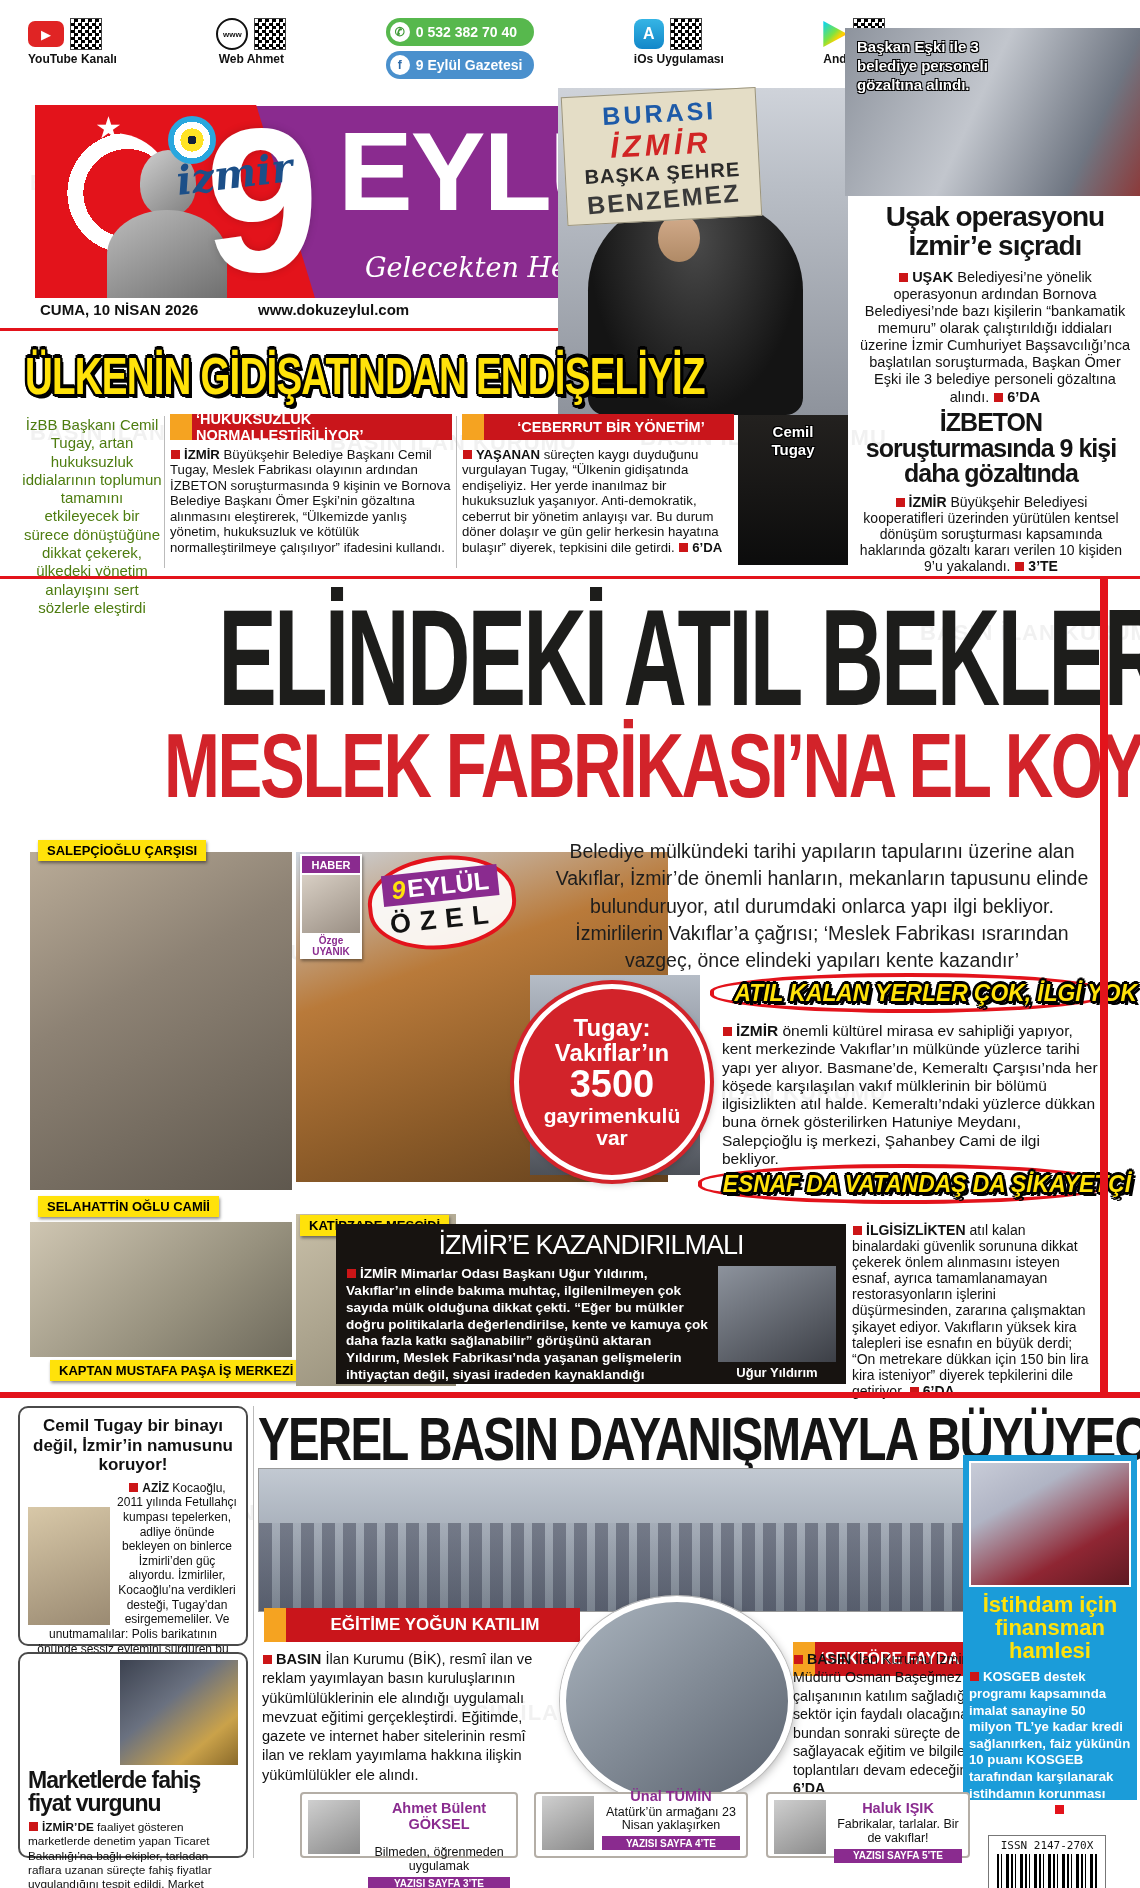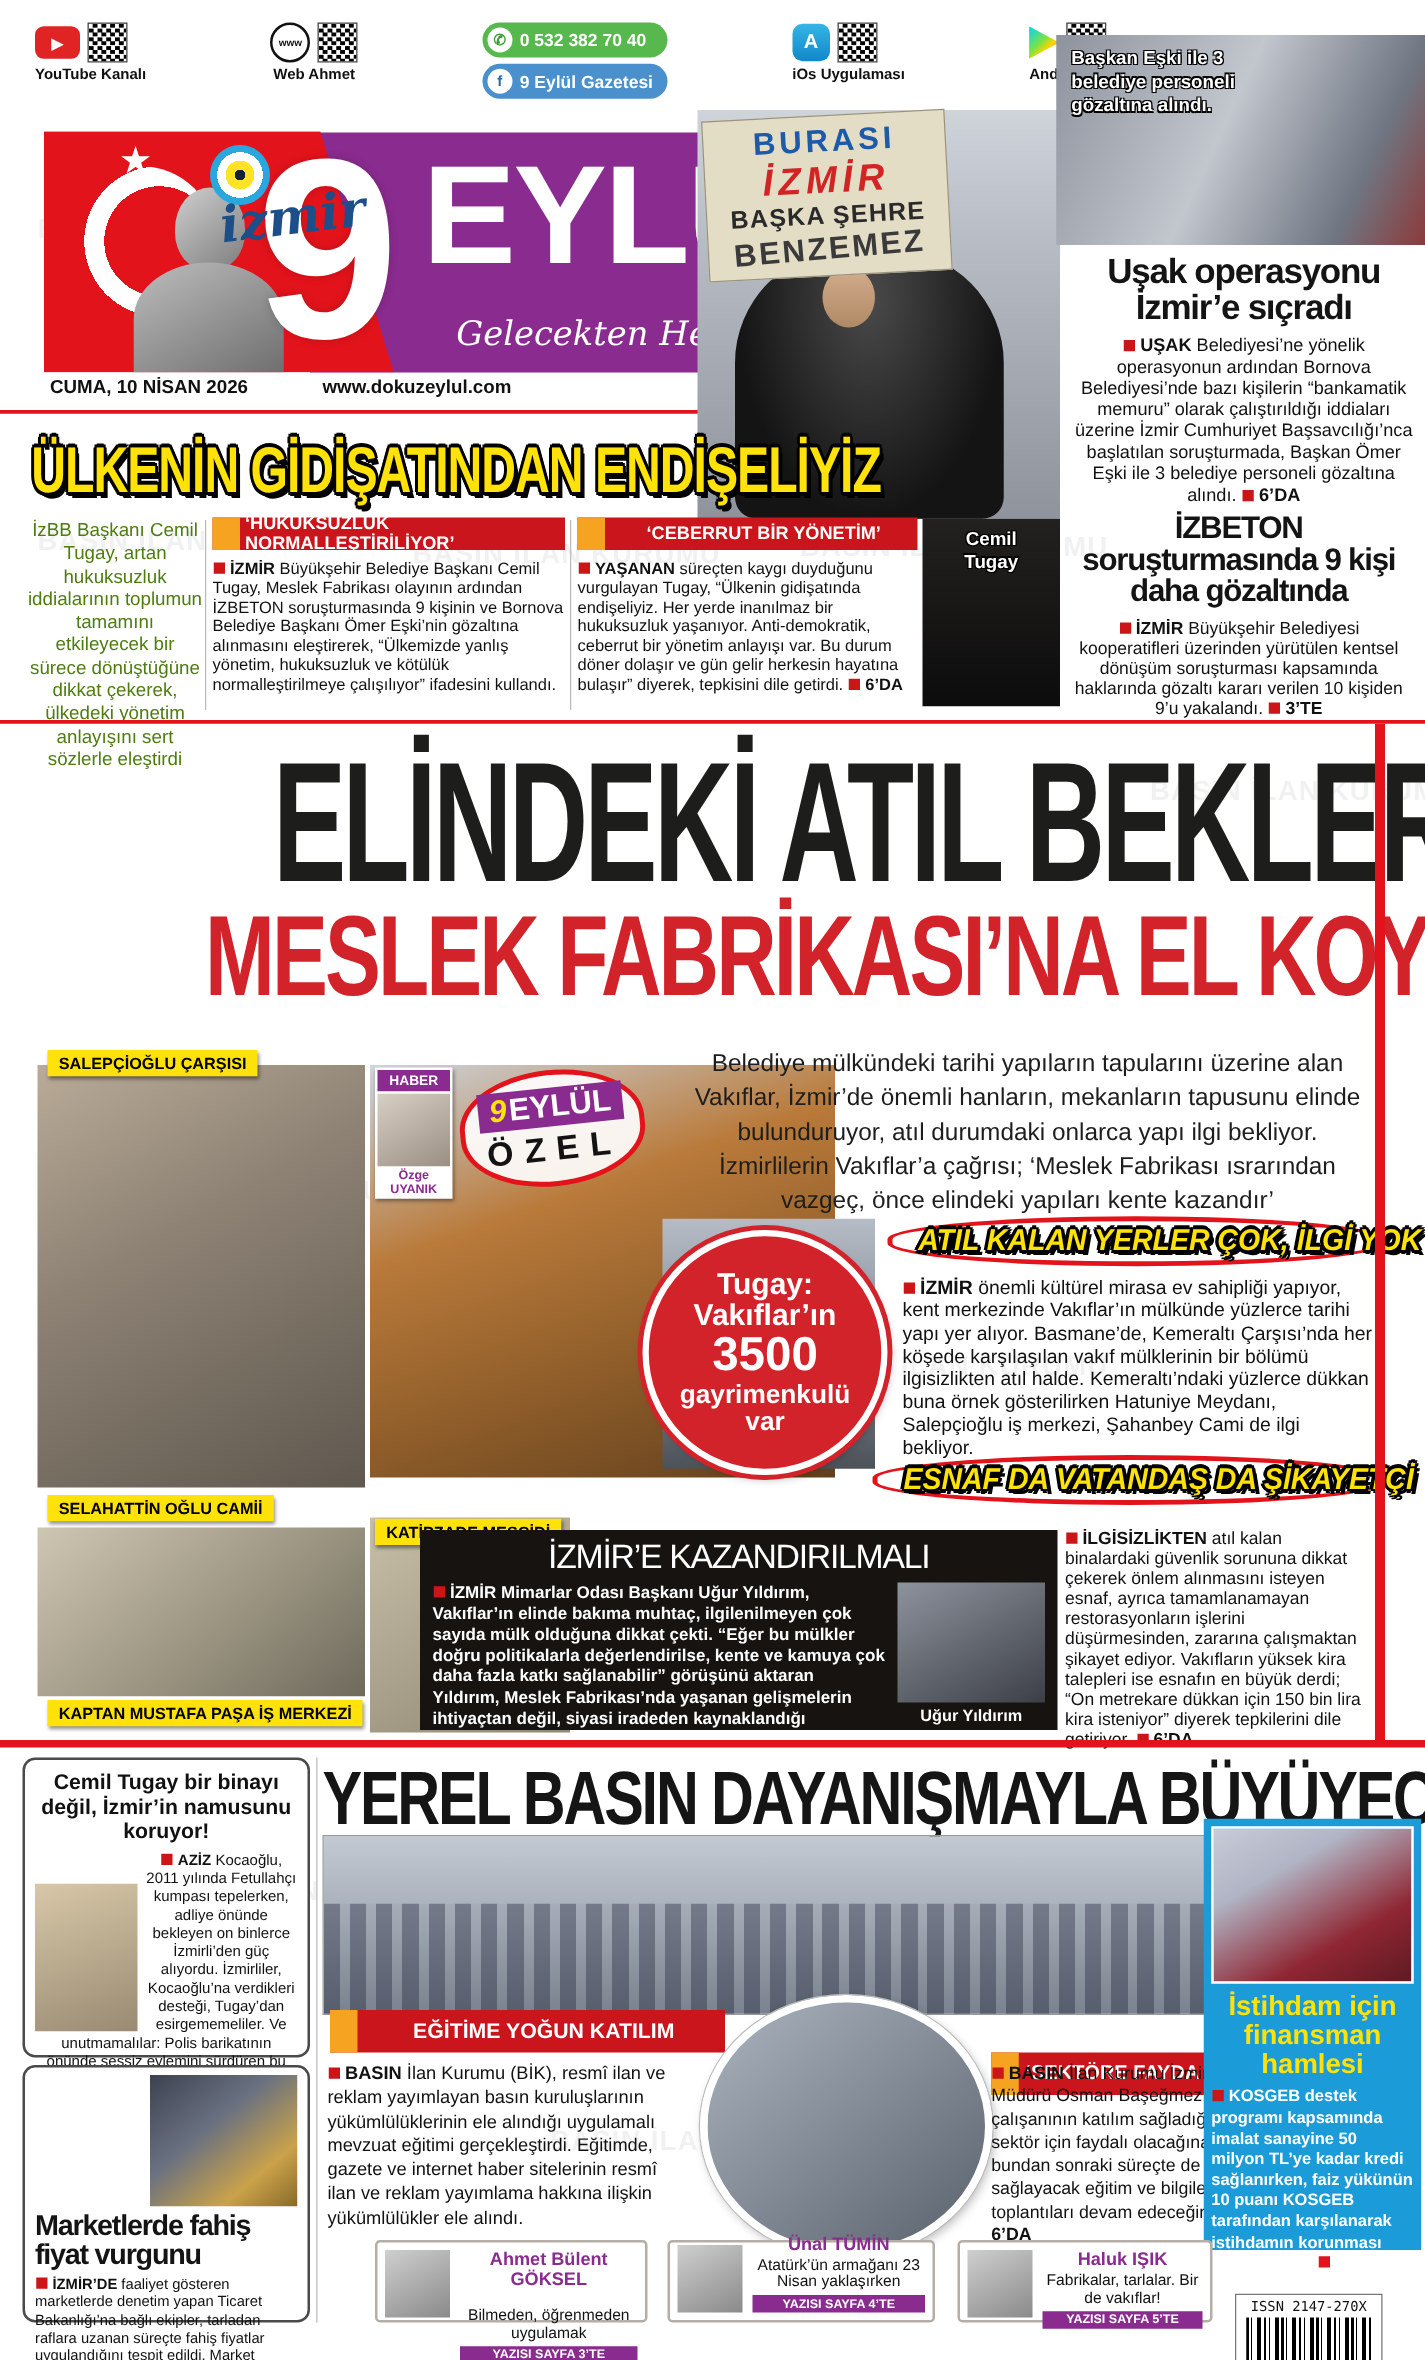--- a/index.html
+++ b/index.html
@@ -259,21 +259,21 @@
   <div class="abs h-red" style="left:0;top:716px;">
     <span>MESLEK FABRİKASI’NA EL KOYUYOR</span>
   </div>
 
   <div class="abs ph-a" style="left:30px;top:852px;width:262px;height:338px;"></div>
   <div class="ylabel" style="left:38px;top:840px;">SALEPÇİOĞLU ÇARŞISI</div>
   <div class="abs ph-b" style="left:296px;top:852px;width:372px;height:330px;"></div>
   <div class="abs ph-street" style="left:530px;top:975px;width:170px;height:200px;"></div>
   <div class="abs ph-d" style="left:30px;top:1222px;width:262px;height:135px;"></div>
   <div class="ylabel" style="left:38px;top:1196px;">SELAHATTİN OĞLU CAMİİ</div>
-  <div class="ylabel" style="left:38px;top:1360px;">KAPTAN MUSTAFA PAŞA İŞ MERKEZİ</div>
+  <div class="ylabel" style="left:50px;top:1360px;">KAPTAN MUSTAFA PAŞA İŞ MERKEZİ</div>
   <div class="abs ph-e" style="left:296px;top:1214px;width:160px;height:172px;"></div>
   <div class="ylabel" style="left:300px;top:1215px;text-align:center;">KATİPZADE MESCİDİ</div>
 
   <div class="abs" style="left:300px;top:854px;width:58px;text-align:center;background:#fff;padding:2px;box-shadow:1px 2px 3px rgba(0,0,0,.4);">
     <div class="pbar" style="height:17px;font-size:11px;">HABER</div>
     <div class="ph-ozge" style="width:100%;height:58px;margin-top:2px;"></div>
     <div class="purple" style="font-size:10px;font-weight:bold;margin-top:2px;">Özge UYANIK</div>
   </div>
 
   <div class="abs stamp" style="left:368px;top:856px;">

